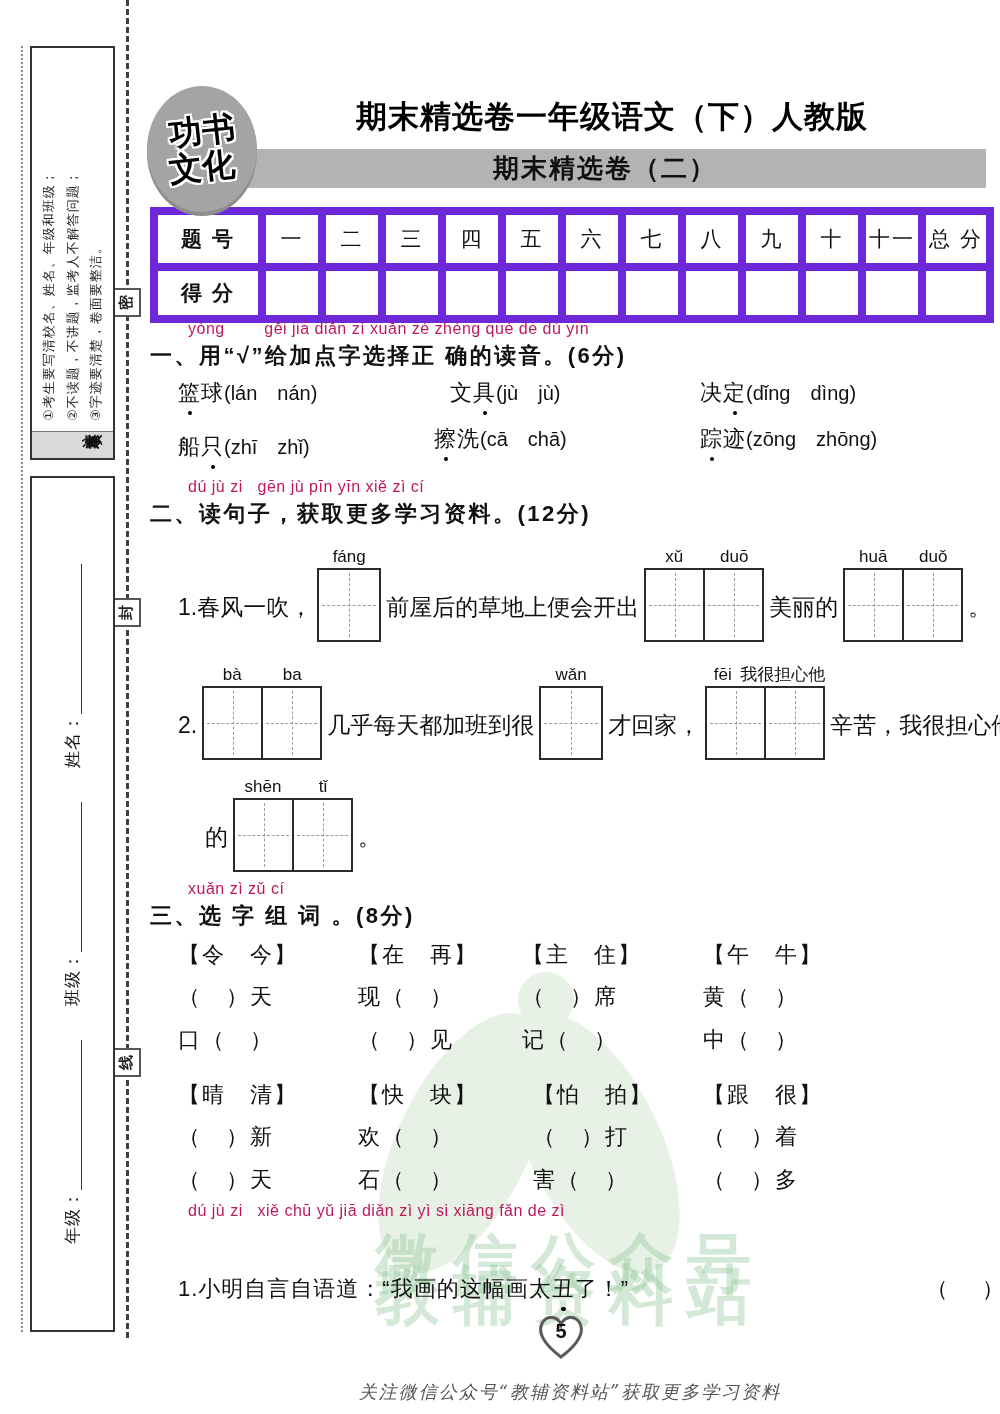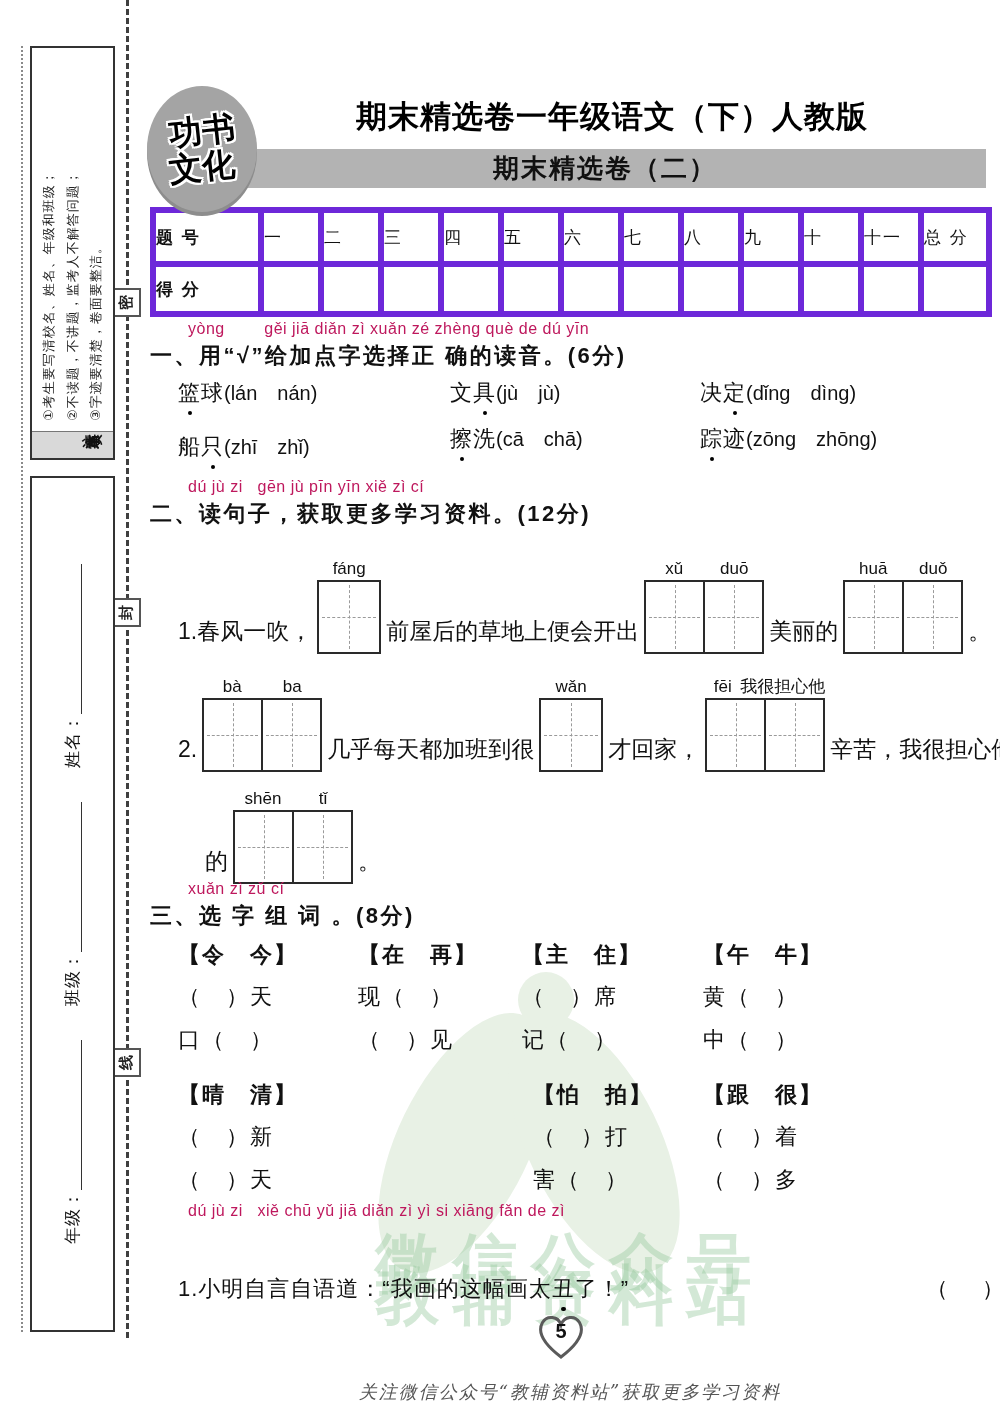--- a/index.html
+++ b/index.html
@@ -43,51 +43,51 @@
         text-shadow:-2px -2px 0 #fff,2px -2px 0 #fff,-2px 2px 0 #fff,2px 2px 0 #fff,
                     0 -2px 0 #fff,0 2px 0 #fff,-2px 0 0 #fff,2px 0 0 #fff}
   .title{position:absolute;left:238px;top:96px;width:748px;text-align:center;
          font-size:31px;font-weight:bold;letter-spacing:1px;color:#000}
   .banner{position:absolute;left:224px;top:149px;width:762px;height:39px;background:#b3b3b3;
           display:flex;align-items:center;justify-content:center;
           font-size:26px;font-weight:bold;letter-spacing:2px;color:#111}
 
   
   table.score{position:absolute;left:150px;top:207px;border-collapse:collapse;table-layout:fixed}
-  table.score td{border:6px solid #6d28d9;text-align:left;font-size:17px;letter-spacing:2px;
+  table.score td{border:8px solid #6d28d9;text-align:center;font-size:21px;letter-spacing:2px;
                  padding:0;height:48px}
   table.score tr.r2 td{height:44px}
   td.lab{font-weight:bold}
 
   
   .section{position:absolute;left:150px;width:845px}
   .pinyin{font-size:16px;color:#be185d;white-space:pre;letter-spacing:0.5px}
   .qhead{font-size:22px;font-weight:bold;letter-spacing:2.5px;margin-top:3px}
   .indent{padding-left:38px}
 
   .q1-item{position:absolute;font-size:22px;white-space:nowrap;letter-spacing:1px}
   .q1-item .opts{font-size:20px;letter-spacing:0}
   .dotchar{position:relative;display:inline-block}
   .dotchar::after{content:"";position:absolute;left:50%;margin-left:-2px;bottom:-7px;
                   width:4.5px;height:4.5px;background:#000;border-radius:50%}
 
   .q2-row{position:absolute;left:28px;white-space:nowrap;font-size:23px;letter-spacing:0}
   .q2-row .t{display:inline-block;vertical-align:bottom;line-height:70px}
-  .boxunit{display:inline-block;vertical-align:bottom;margin:12px 5px;text-align:center}
+  .boxunit{display:inline-block;vertical-align:bottom;margin:0 5px;text-align:center}
   .boxlabels{display:flex;align-items:flex-end;height:23px;padding-bottom:3px;font-size:17px;line-height:1}
   .boxlabels span{flex:1;text-align:center;white-space:pre}
   .wbox{display:flex;border:2px solid #2a2a2a;height:70px;box-sizing:content-box}
   .cell{width:57px;position:relative}
   .cell.single{width:60px}
   .cell + .cell{border-left:2px solid #2a2a2a}
   .cell::before{content:"";position:absolute;left:3px;right:3px;top:50%;border-top:1px dashed #9a9a9a}
   .cell::after{content:"";position:absolute;top:3px;bottom:3px;left:50%;border-left:1px dashed #9a9a9a}
 
   .q3-group{position:absolute;font-size:22px;letter-spacing:2px;white-space:nowrap}
-  .q3-group .pair{font-weight:bold;height:42px}
+  .q3-group .pair{font-weight:normal;height:42px}
   .q3-group .w{height:43px}
 
   .q4-line{position:absolute;left:28px;font-size:22px;letter-spacing:1px;white-space:nowrap}
   .q4-bracket{position:absolute;left:748px;top:0;letter-spacing:6px}
 
   
   .heart{position:absolute;left:534px;top:1310px;width:54px;height:52px}
   .heart svg{display:block}
   .heart .num{position:absolute;left:0;top:10px;width:54px;text-align:center;
               font-size:20px;font-weight:bold;color:#111}
@@ -193,21 +193,21 @@
 </tbody>
   </table>
 
 <div class="section" style="top:320px;height:156px">
   <div class="pinyin indent">yòng        gěi jiā diǎn zì xuǎn zé zhèng què de dú yīn</div>
   <div class="qhead">一、用“√”给加点字选择正 确的读音。(6分)</div>
   <span class="q1-item" style="left:28px;top:58px"><span></span><span class="dotchar">篮</span><span>球</span><span class="opts">(lán　nán)</span></span>
   <span class="q1-item" style="left:300px;top:58px"><span>文</span><span class="dotchar">具</span><span></span><span class="opts">(jù　jù)</span></span>
   <span class="q1-item" style="left:550px;top:58px"><span>决</span><span class="dotchar">定</span><span></span><span class="opts">(dǐng　dìng)</span></span>
   <span class="q1-item" style="left:28px;top:112px"><span>船</span><span class="dotchar">只</span><span></span><span class="opts">(zhī　zhǐ)</span></span>
-  <span class="q1-item" style="left:300px;top:104px"><span></span><span class="dotchar">擦</span><span>洗</span><span class="opts">(cā　chā)</span></span>
+  <span class="q1-item" style="left:284px;top:104px"><span></span><span class="dotchar">擦</span><span>洗</span><span class="opts">(cā　chā)</span></span>
   <span class="q1-item" style="left:550px;top:104px"><span></span><span class="dotchar">踪</span><span>迹</span><span class="opts">(zōng　zhōng)</span></span>
 </div>
 
 <div class="section" style="top:478px;height:392px">
   <div class="pinyin indent">dú jù zi   gēn jù pīn yīn xiě zì cí</div>
   <div class="qhead">二、读句子，获取更多学习资料。(12分)</div>
 
   <div class="q2-row" style="top:64px">
     <span class="t">1.</span><span class="t">春风一吹，</span><span class="boxunit"><span class="boxlabels">
           <span>fáng</span>
@@ -280,20 +280,25 @@
   </div>
   <div class="q3-group" style="left:553px;top:60px">
     <div class="pair">【午　牛】</div>
     <div class="w">黄（　）</div>
     <div class="w">中（　）</div>
   </div>
   <div class="q3-group" style="left:28px;top:200px">
     <div class="pair">【晴　清】</div>
     <div class="w">（　）新</div>
     <div class="w">（　）天</div>
+  </div>
+  <div class="q3-group" style="left:208px;top:200px">
+    <div class="pair">【快　块】</div>
+    <div class="w">欢（　）</div>
+    <div class="w">石（　）</div>
   </div>
   <div class="q3-group" style="left:553px;top:200px">
     <div class="pair">【跟　很】</div>
     <div class="w">（　）着</div>
     <div class="w">（　）多</div>
   </div>
   <div class="q3-group" style="left:383px;top:200px">
     <div class="pair">【怕　拍】</div>
     <div class="w">（　）打</div>
     <div class="w">害（　）</div>

